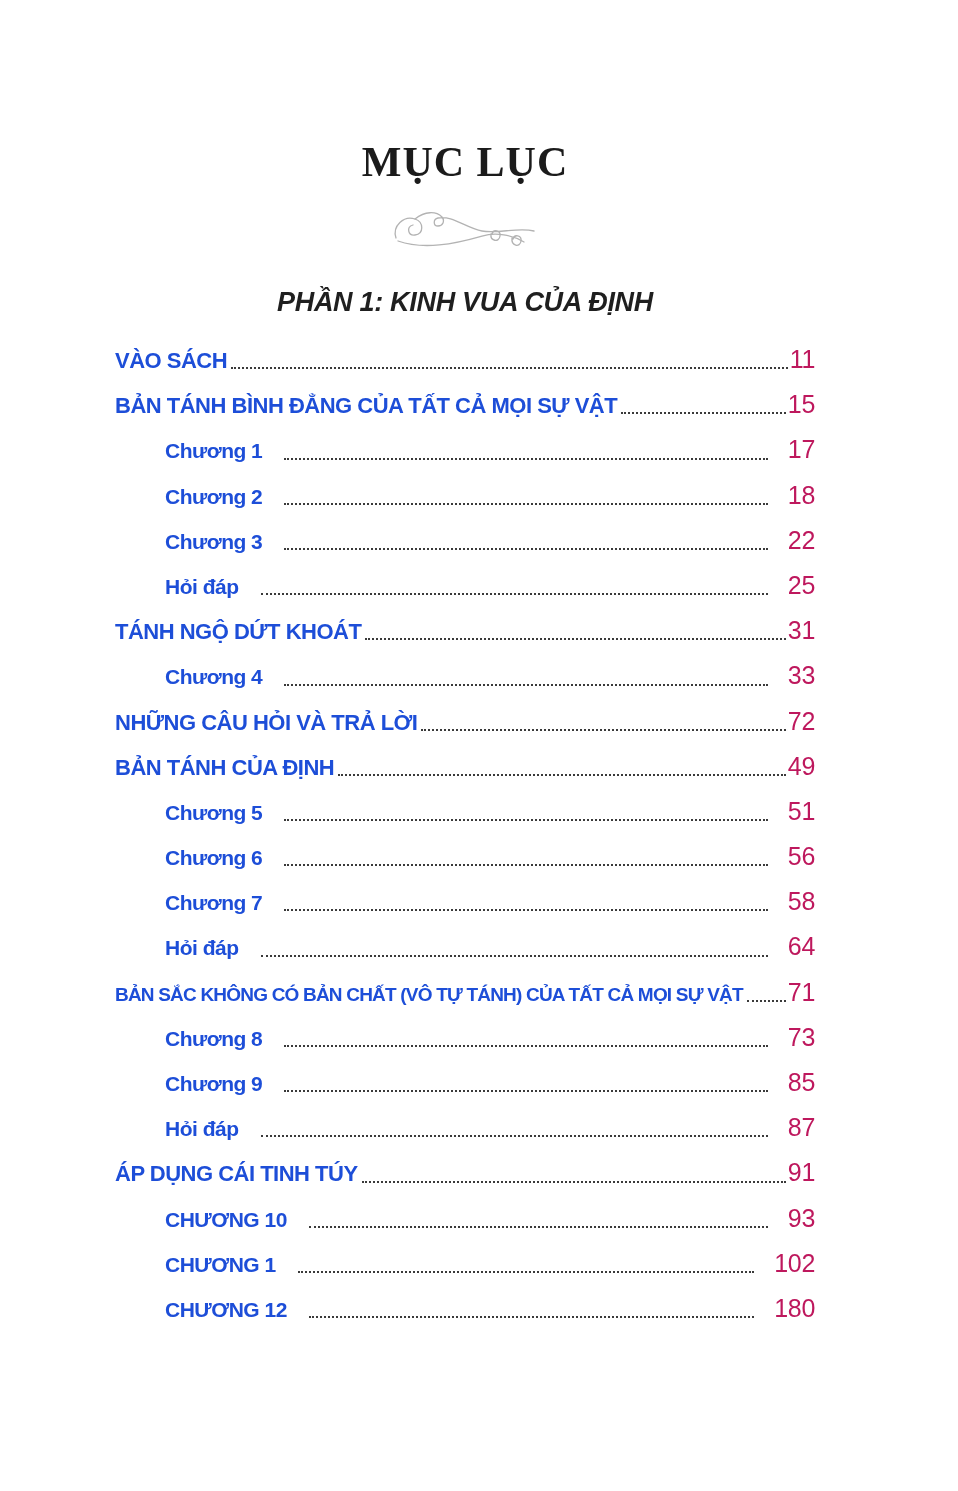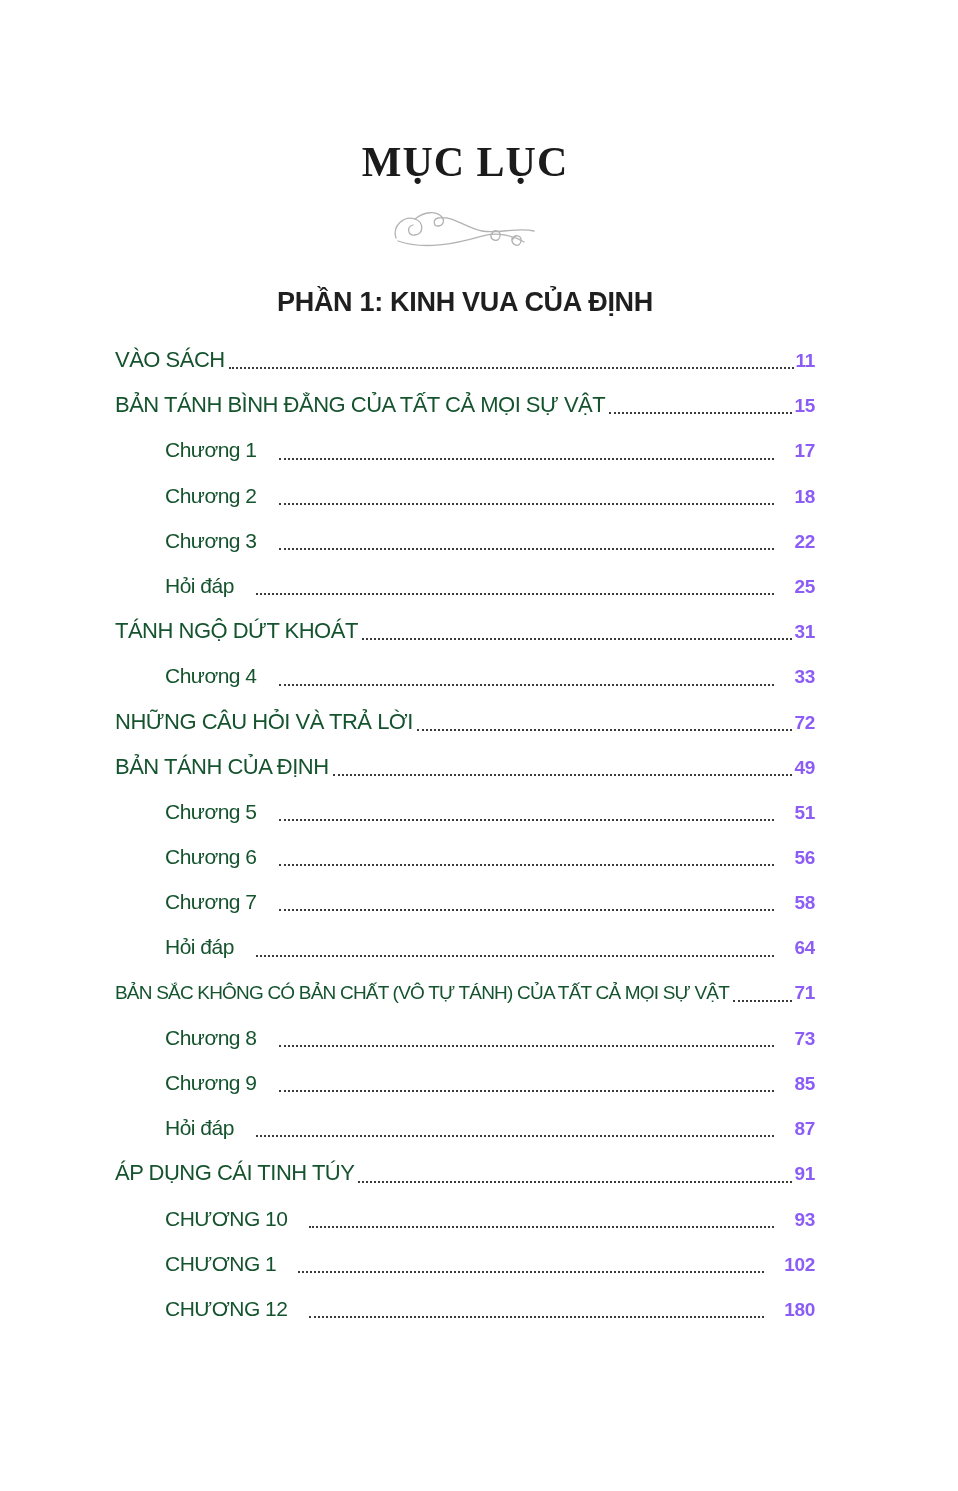--- a/index.html
+++ b/index.html
@@ -42,60 +42,61 @@
   .section-heading {
     position: absolute;
     top: 287px;
     left: 0;
     width: 100%;
     text-align: center;
     font-weight: bold;
     font-size: 27px;
     letter-spacing: -0.3px;
     color: #1f1f1f;
+    font-style: italic;
   }
   .toc-list {
     position: absolute;
     top: 337px;
     left: 0;
     width: 100%;
   }
   .toc-row {
     display: flex;
     align-items: baseline;
     height: 45.2px;
     overflow: hidden;
   }
   .toc-row.level1 { padding-left: 50px; gap: 18px; }
   .toc-label {
     white-space: nowrap;
     line-height: 45.2px;
-    font-weight: normal;
+    font-weight: bold;
     font-size: 22px;
     letter-spacing: -0.5px;
-    color: #14532d;
+    color: #1d4ed8;
     font-stretch: condensed;
   }
   .toc-row.level1 .toc-label { font-size: 21px; }
   .toc-row.compact .toc-label { font-size: 19px; letter-spacing: -0.8px; }
   .toc-leader {
     flex: 1 1 auto;
     min-width: 14px;
     align-self: flex-end;
     border-bottom: 2.4px dotted #3a3a3a;
     margin: 0 2px 13px 4px;
     height: 0;
   }
   .toc-page {
     white-space: nowrap;
     line-height: 45.2px;
-    font-weight: bold;
-    font-size: 19px;
+    font-weight: normal;
+    font-size: 25px;
     letter-spacing: -0.3px;
-    color: #8b5cf6;
+    color: #be185d;
     font-stretch: condensed;
   }
 </style>
 </head>
 <body>
 
 <div class="page">
   <div class="content">
 
     <div class="doc-title">MỤC LỤC</div>

